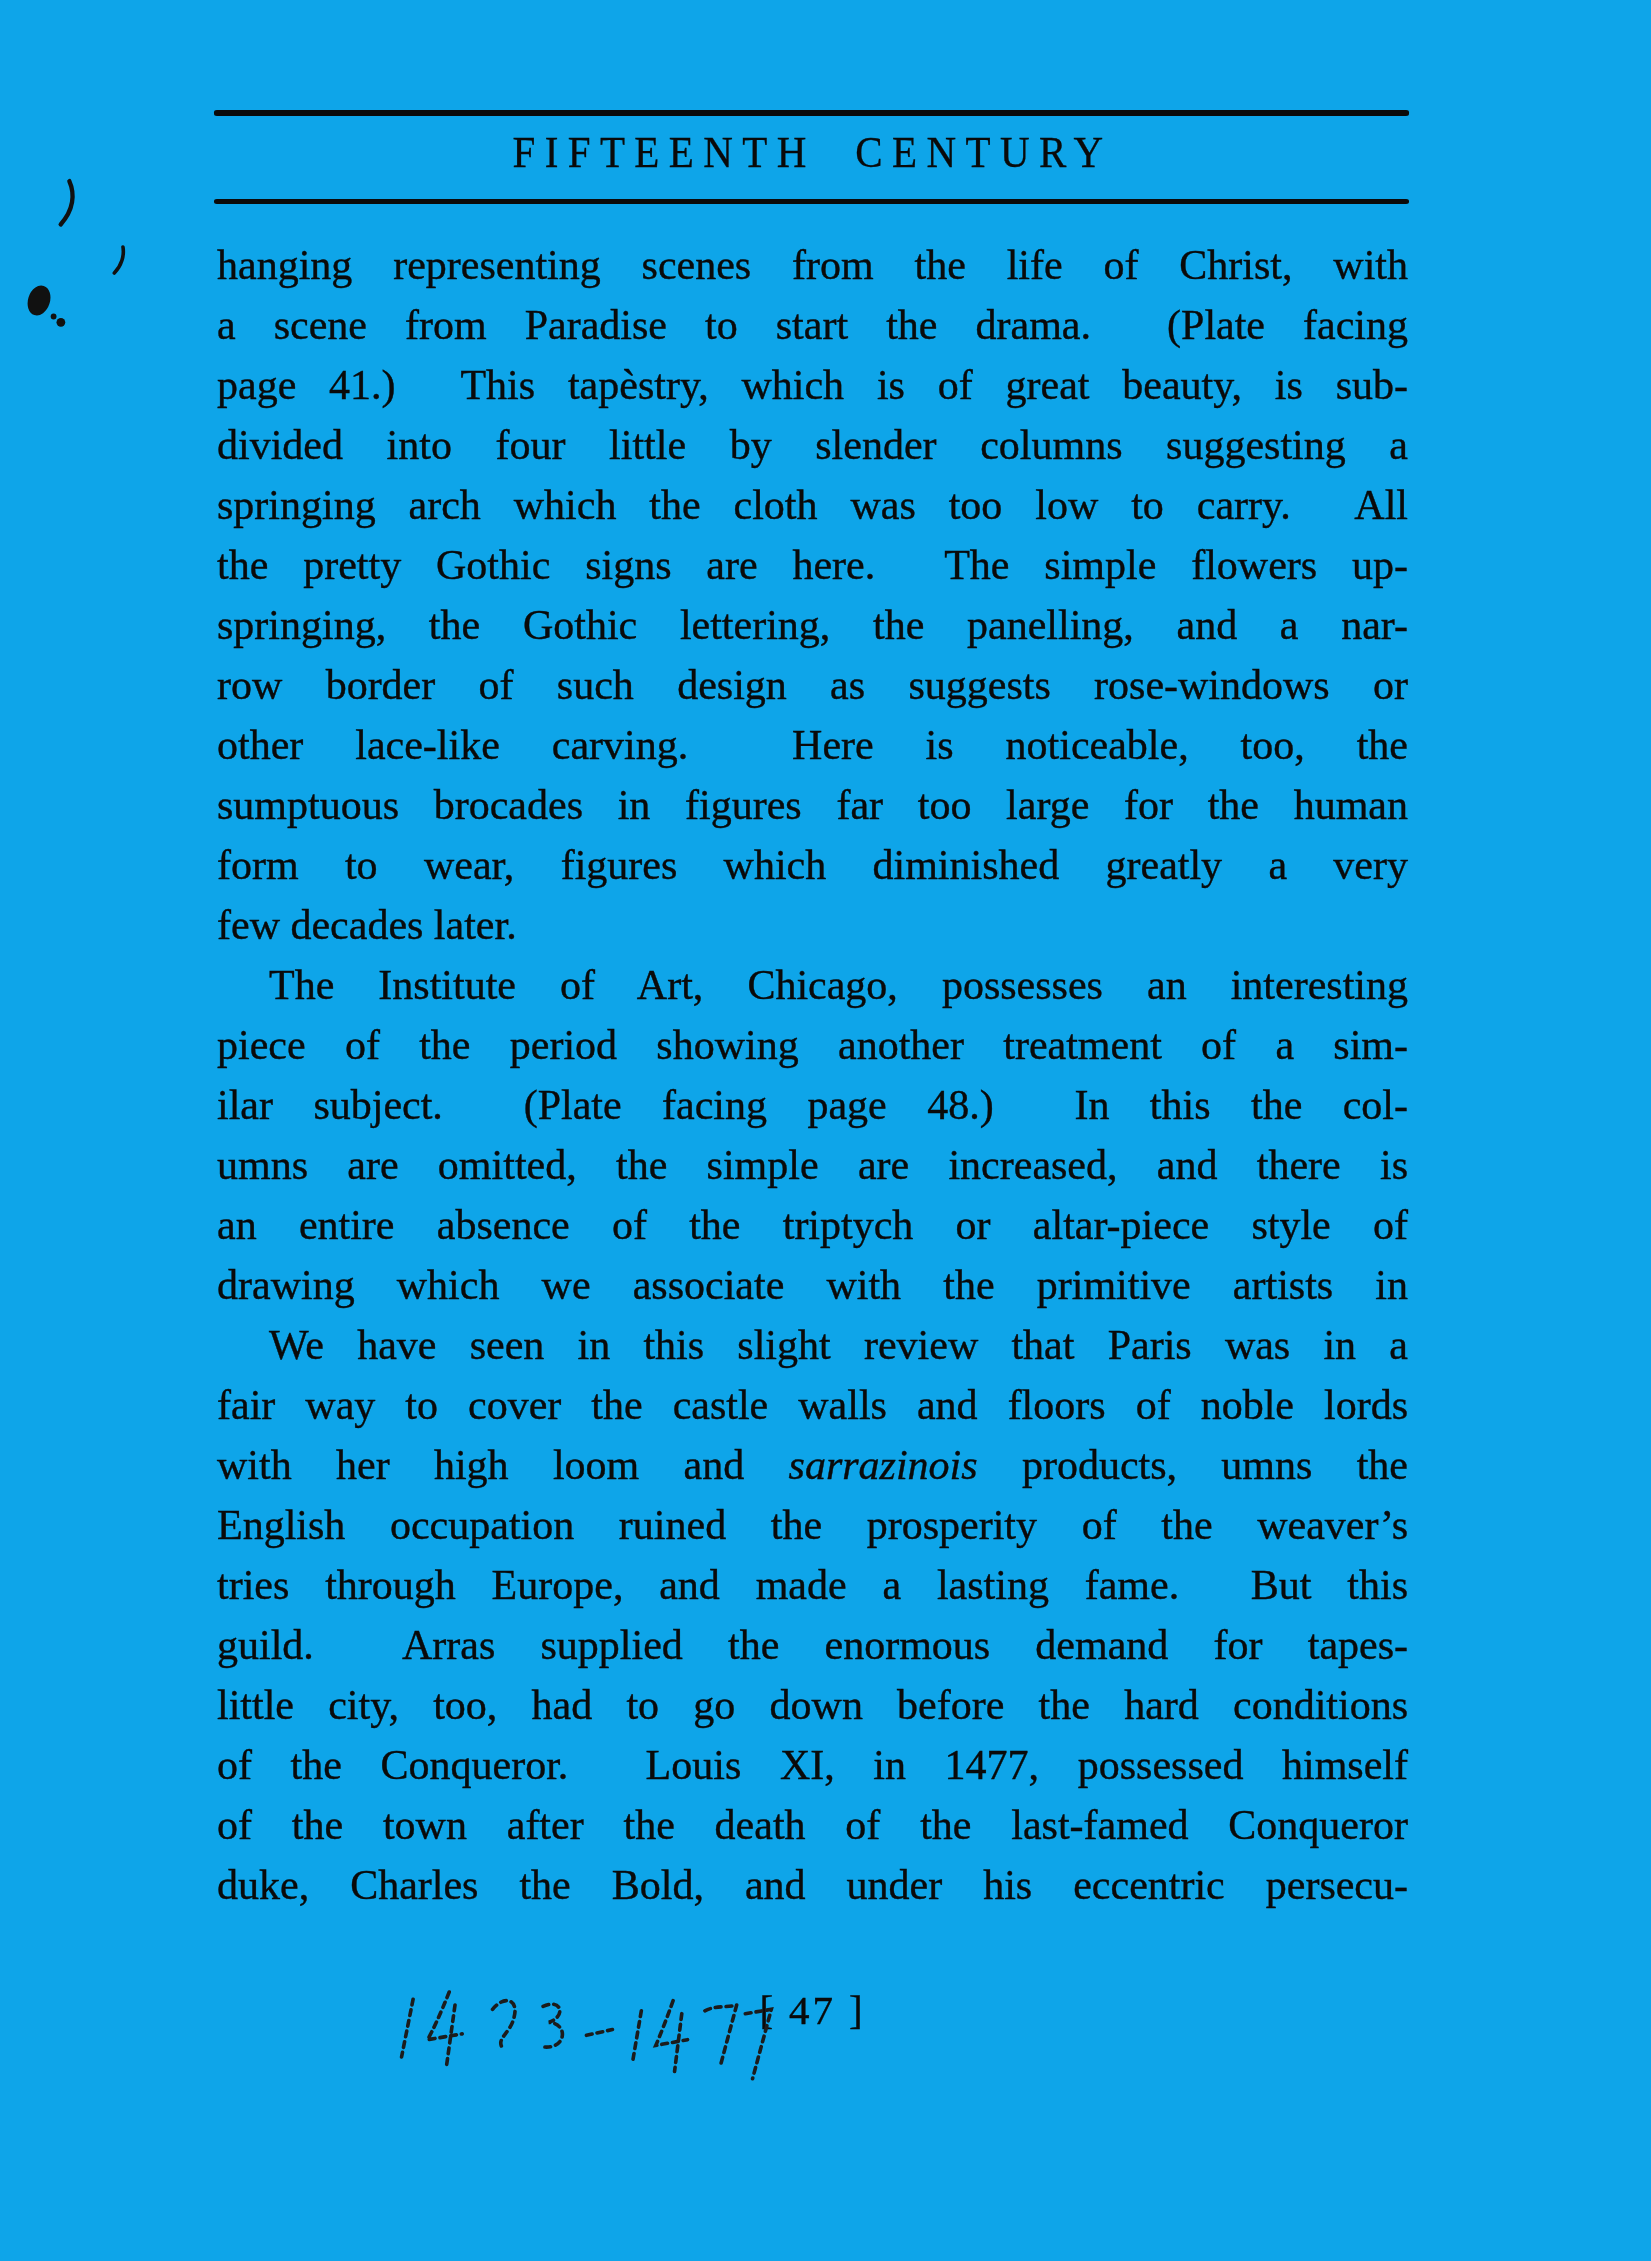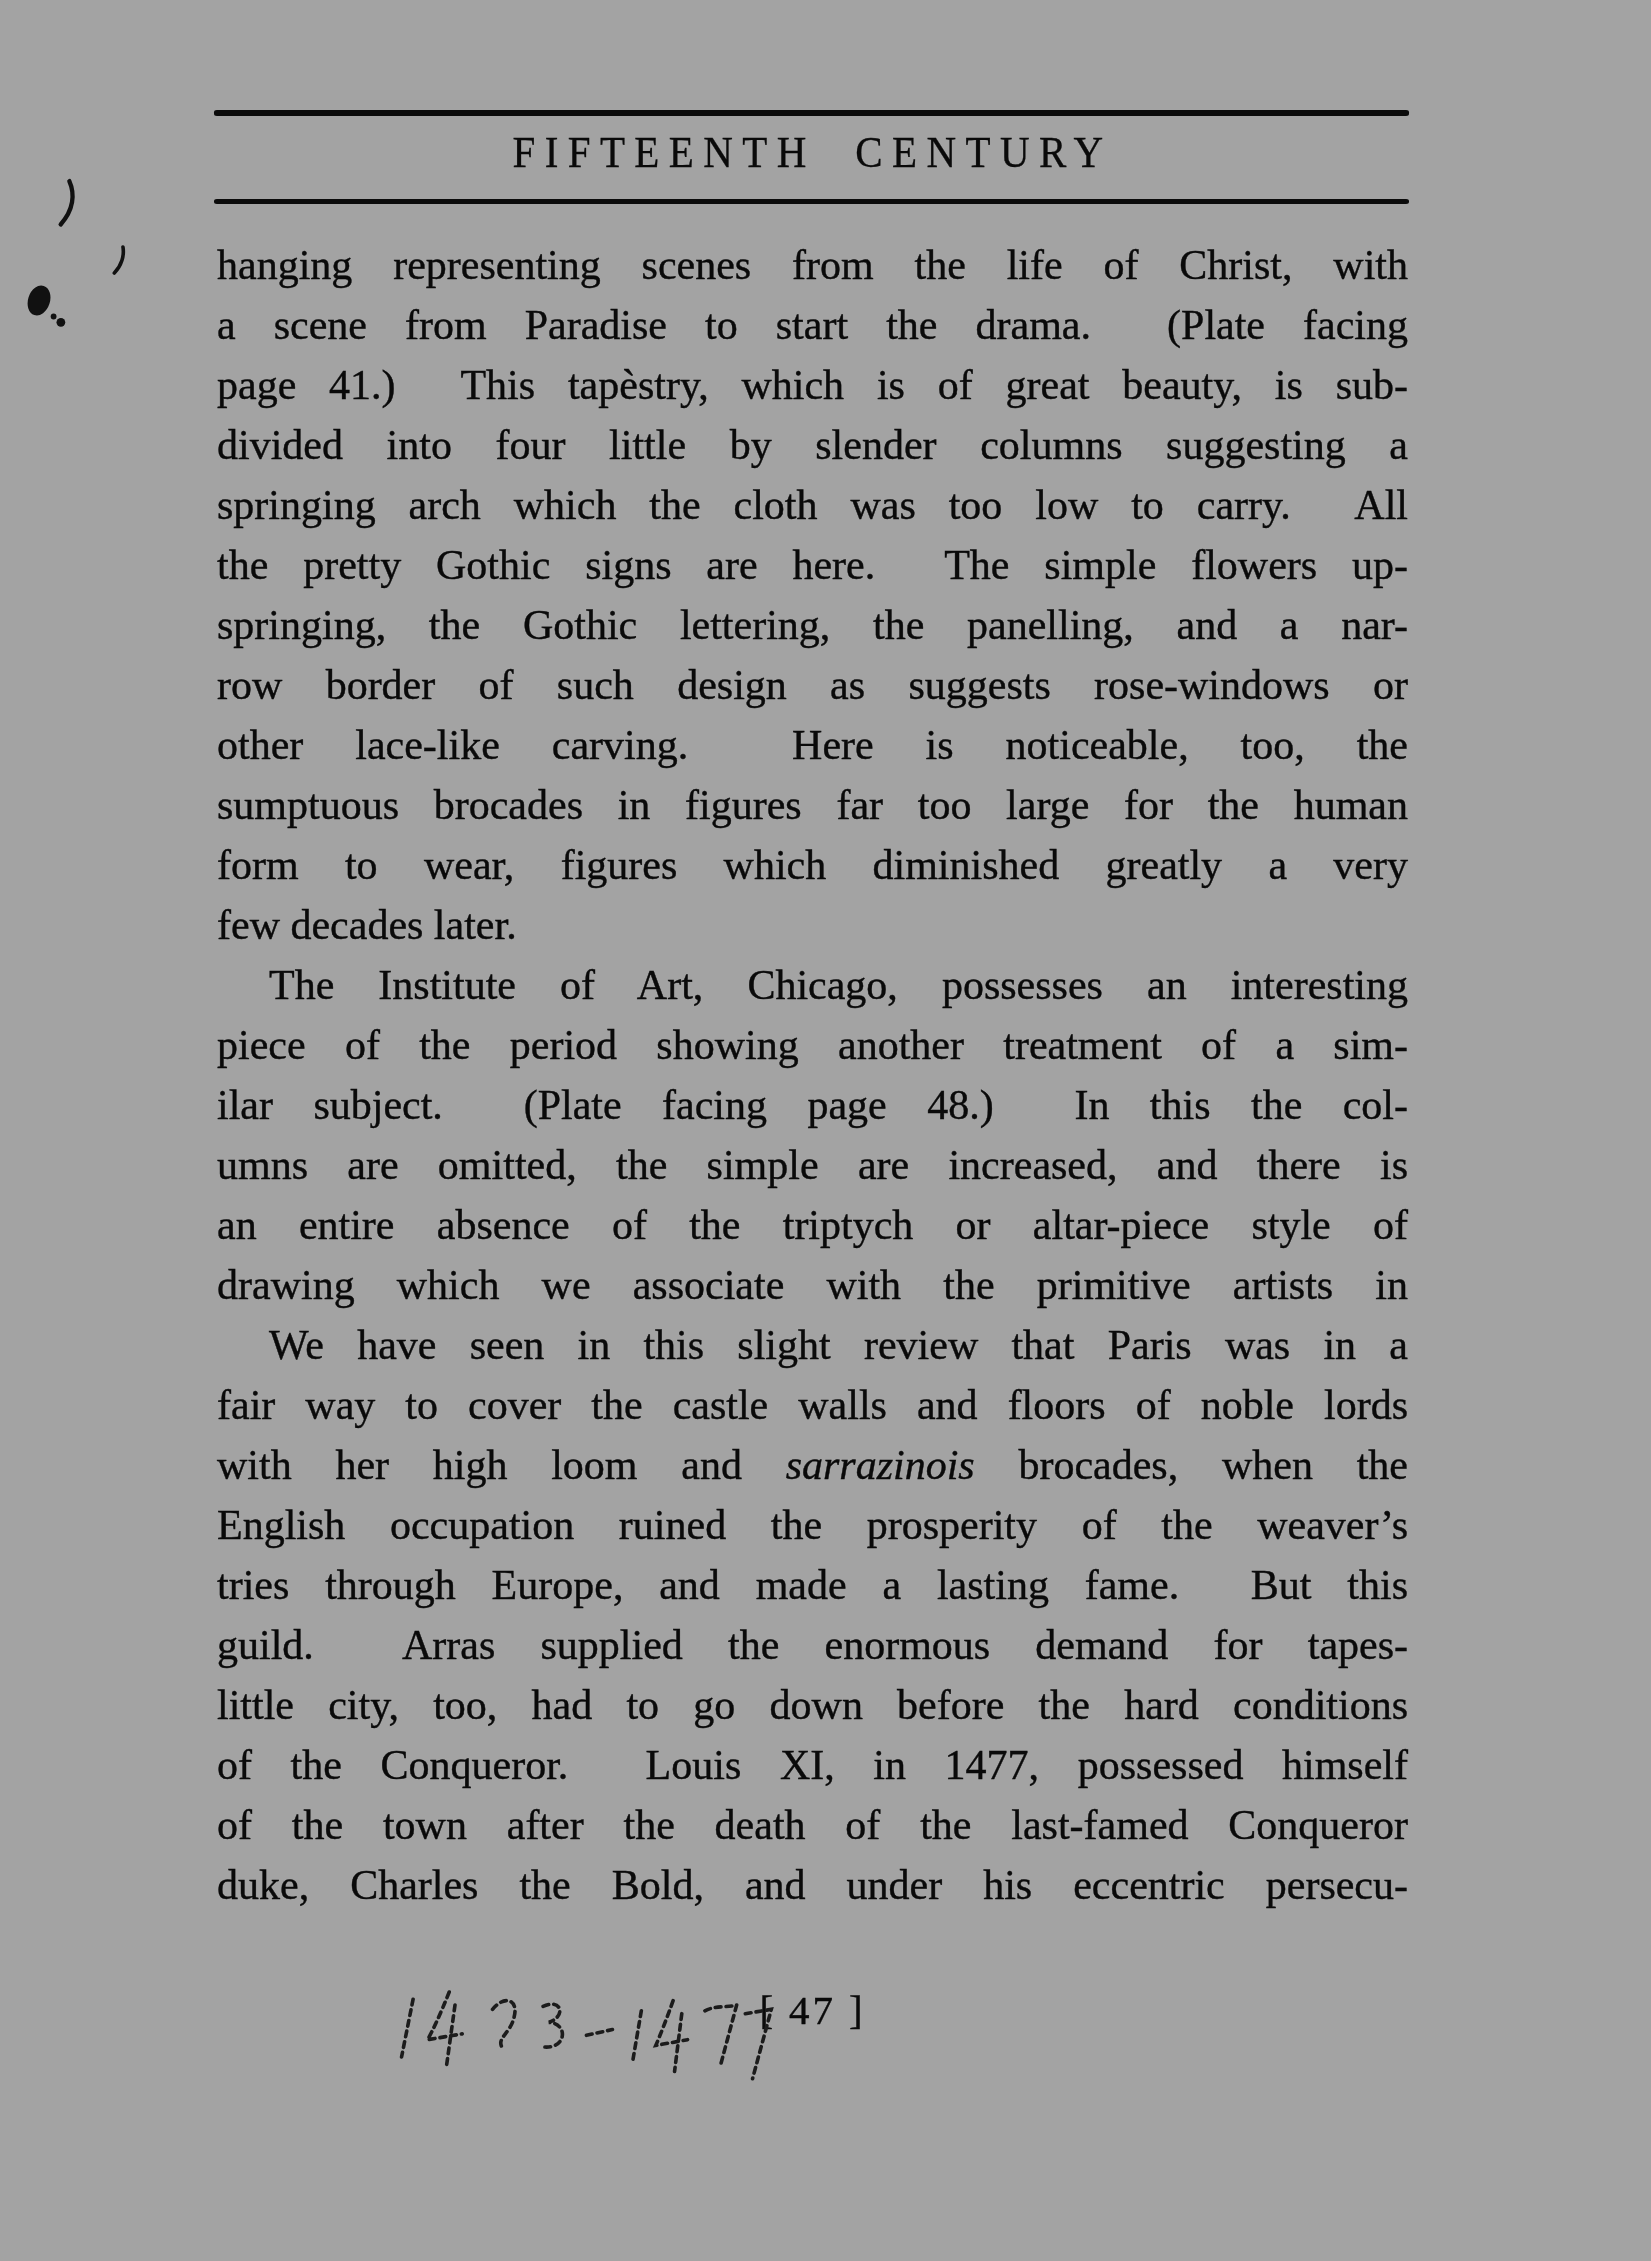--- a/index.html
+++ b/index.html
@@ -4,21 +4,21 @@
 <style>
   html, body {
     margin: 0;
     padding: 0;
     background: #ffffff;
   }
   .page {
     position: relative;
     width: 1651px;
     height: 2261px;
-    background: #a3a3a3;
+    background: #0ea5e9;
     font-family: "Liberation Serif", "DejaVu Serif", serif;
     color: #0a0a0a;
     overflow: hidden;
   }
   
   .rule {
     position: absolute;
     left: 214px;
     width: 1195px;
     background: #0b0b0b;
@@ -103,21 +103,21 @@
       <div class="line"><span>form to wear, figures which diminished greatly a very</span></div>
       <div class="line end"><span>few decades later.</span></div>
       <div class="line indent"><span>The Institute of Art, Chicago, possesses an interesting</span></div>
       <div class="line"><span>piece of the period showing another treatment of a sim-</span></div>
       <div class="line"><span>ilar subject.&nbsp; (Plate facing page 48.)&nbsp; In this the col-</span></div>
       <div class="line"><span>umns are omitted, the simple are increased, and there is</span></div>
       <div class="line"><span>an entire absence of the triptych or altar-piece style of</span></div>
       <div class="line"><span>drawing which we associate with the primitive artists in</span></div>
       <div class="line indent"><span>We have seen in this slight review that Paris was in a</span></div>
       <div class="line"><span>fair way to cover the castle walls and floors of noble lords</span></div>
-      <div class="line"><span>with her high loom and </span><span class="italic">sarrazinois</span><span> brocades, when the</span></div>
+      <div class="line"><span>with her high loom and </span><span class="italic">sarrazinois</span><span> products, umns the</span></div>
       <div class="line"><span>English occupation ruined the prosperity of the weaver’s</span></div>
       <div class="line"><span>tries through Europe, and made a lasting fame.&nbsp; But this</span></div>
       <div class="line"><span>guild.&nbsp; Arras supplied the enormous demand for tapes-</span></div>
       <div class="line"><span>little city, too, had to go down before the hard conditions</span></div>
       <div class="line"><span>of the Conqueror.&nbsp; Louis XI, in 1477, possessed himself</span></div>
       <div class="line"><span>of the town after the death of the last-famed Conqueror</span></div>
       <div class="line"><span>duke, Charles the Bold, and under his eccentric persecu-</span></div>
     </div>
 
   <div class="folio">[ 47 ]</div>

